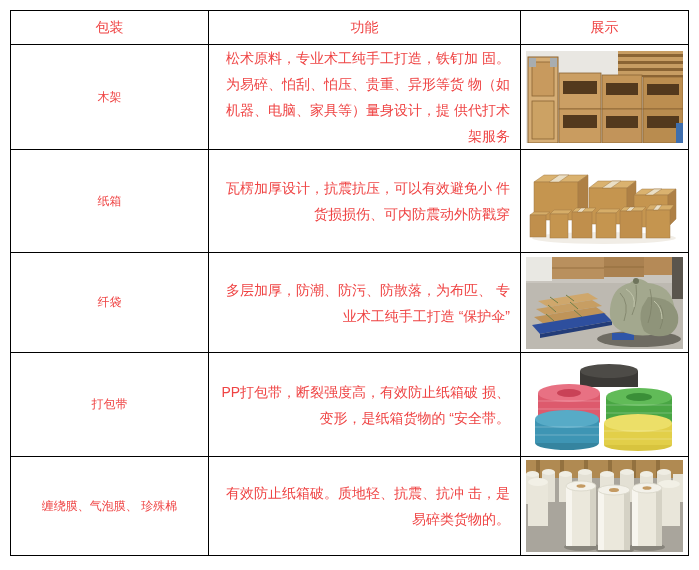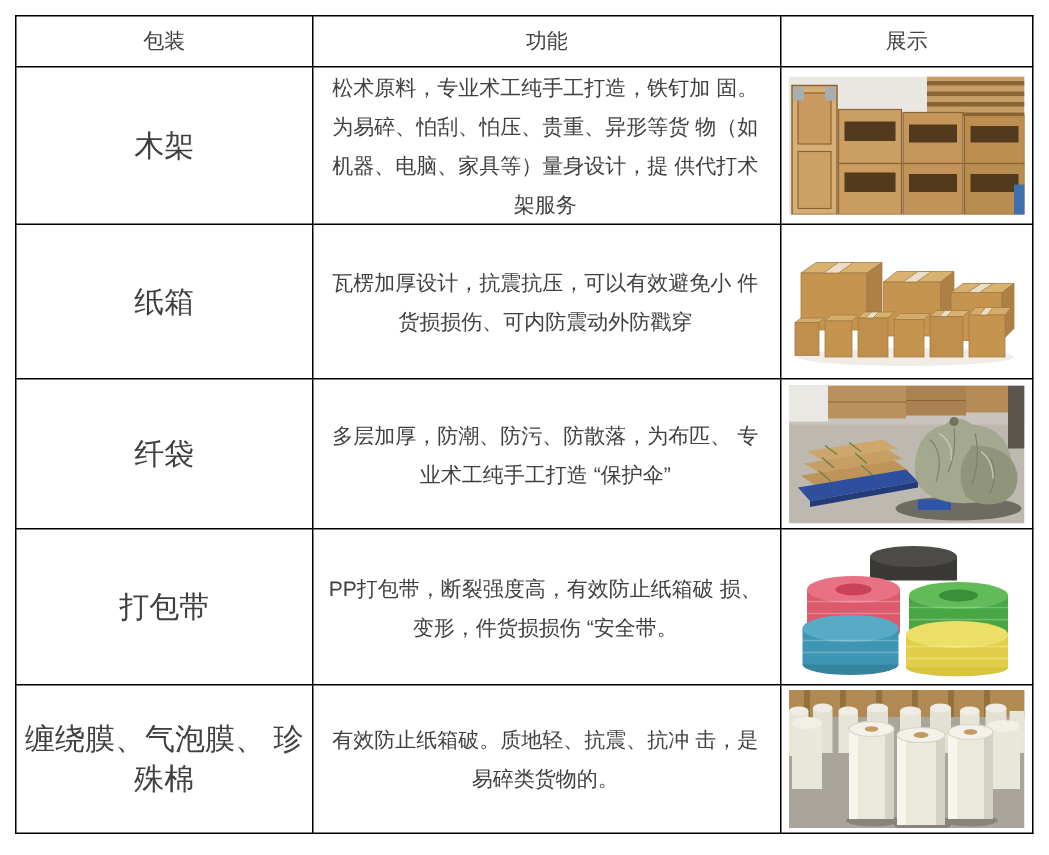--- a/index.html
+++ b/index.html
@@ -2,26 +2,26 @@
 <html><head>
 <meta charset="utf-8">
 <style>
   html,body{margin:0;padding:0;}
   body{
     width:699px;height:570px;background:#ffffff;position:relative;
     font-family:"Liberation Sans","DejaVu Sans",sans-serif;
     -webkit-font-smoothing:antialiased;
   }
   .sheet{position:absolute;left:10px;top:10px;}
-  table{border-collapse:collapse;table-layout:fixed;width:678px;color:#404040;}
+  table{border-collapse:collapse;table-layout:fixed;width:678px;color:#ef4444;}
   col.w1{width:198px;} col.w2{width:312px;} col.w3{width:168px;}
   th,td{border:1px solid #000000;}
   th{font-weight:normal;font-size:14px;height:31px;text-align:center;vertical-align:middle;}
-  td.c1{text-align:center;vertical-align:middle;font-size:20px;padding:0 4px;}
-  td.c2{text-align:center;vertical-align:middle;font-size:14px;line-height:26px;padding:0 10px 0 8px;}
+  td.c1{text-align:center;vertical-align:middle;font-size:12px;padding:0 4px;}
+  td.c2{text-align:right;vertical-align:middle;font-size:14px;line-height:26px;padding:0 10px 0 8px;}
   td.c3{text-align:center;vertical-align:middle;padding:0;}
   tr.r1 td{height:104px;} tr.r2 td{height:102px;} tr.r3 td{height:99px;}
   tr.r4 td{height:103px;} tr.r5 td{height:98px;}
   .photo{display:block;margin:0 auto;width:157px;height:92px;}
 </style>
 </head>
 <body>
 
 <div class="sheet">
   <table>
@@ -157,21 +157,21 @@
               <path d="M 100 32 Q 110 38 108 50"></path>
               <path d="M 128 44 Q 136 50 136 62"></path>
             </g>
             <circle cx="110" cy="24" r="3" fill="#6f745c"></circle>
           </svg>
         </td>
       </tr>
 
       <tr class="r4">
         <td class="c1">打包带</td>
-        <td class="c2">PP打包带，断裂强度高，有效防止纸箱破 损、变形，件货损损伤 “安全带。</td>
+        <td class="c2">PP打包带，断裂强度高，有效防止纸箱破 损、变形，是纸箱货物的 “安全带。</td>
         <td class="c3">
           <svg class="photo" viewBox="0 0 157 92">
             <rect width="157" height="92" fill="#ffffff"></rect>
             <rect x="54" y="12" width="58" height="16" fill="#3b3936"></rect>
             <ellipse cx="83" cy="12" rx="29" ry="7" fill="#4d4b47"></ellipse>
             <ellipse cx="43" cy="62" rx="31" ry="9" fill="#d94f64"></ellipse>
             <rect x="12" y="34" width="62" height="28" fill="#dd5a6d"></rect>
             <ellipse cx="43" cy="34" rx="31" ry="9" fill="#e87183"></ellipse>
             <ellipse cx="43" cy="34" rx="12" ry="4" fill="#c94257"></ellipse>
             <ellipse cx="113" cy="66" rx="33" ry="9" fill="#3f9a3c"></ellipse>

